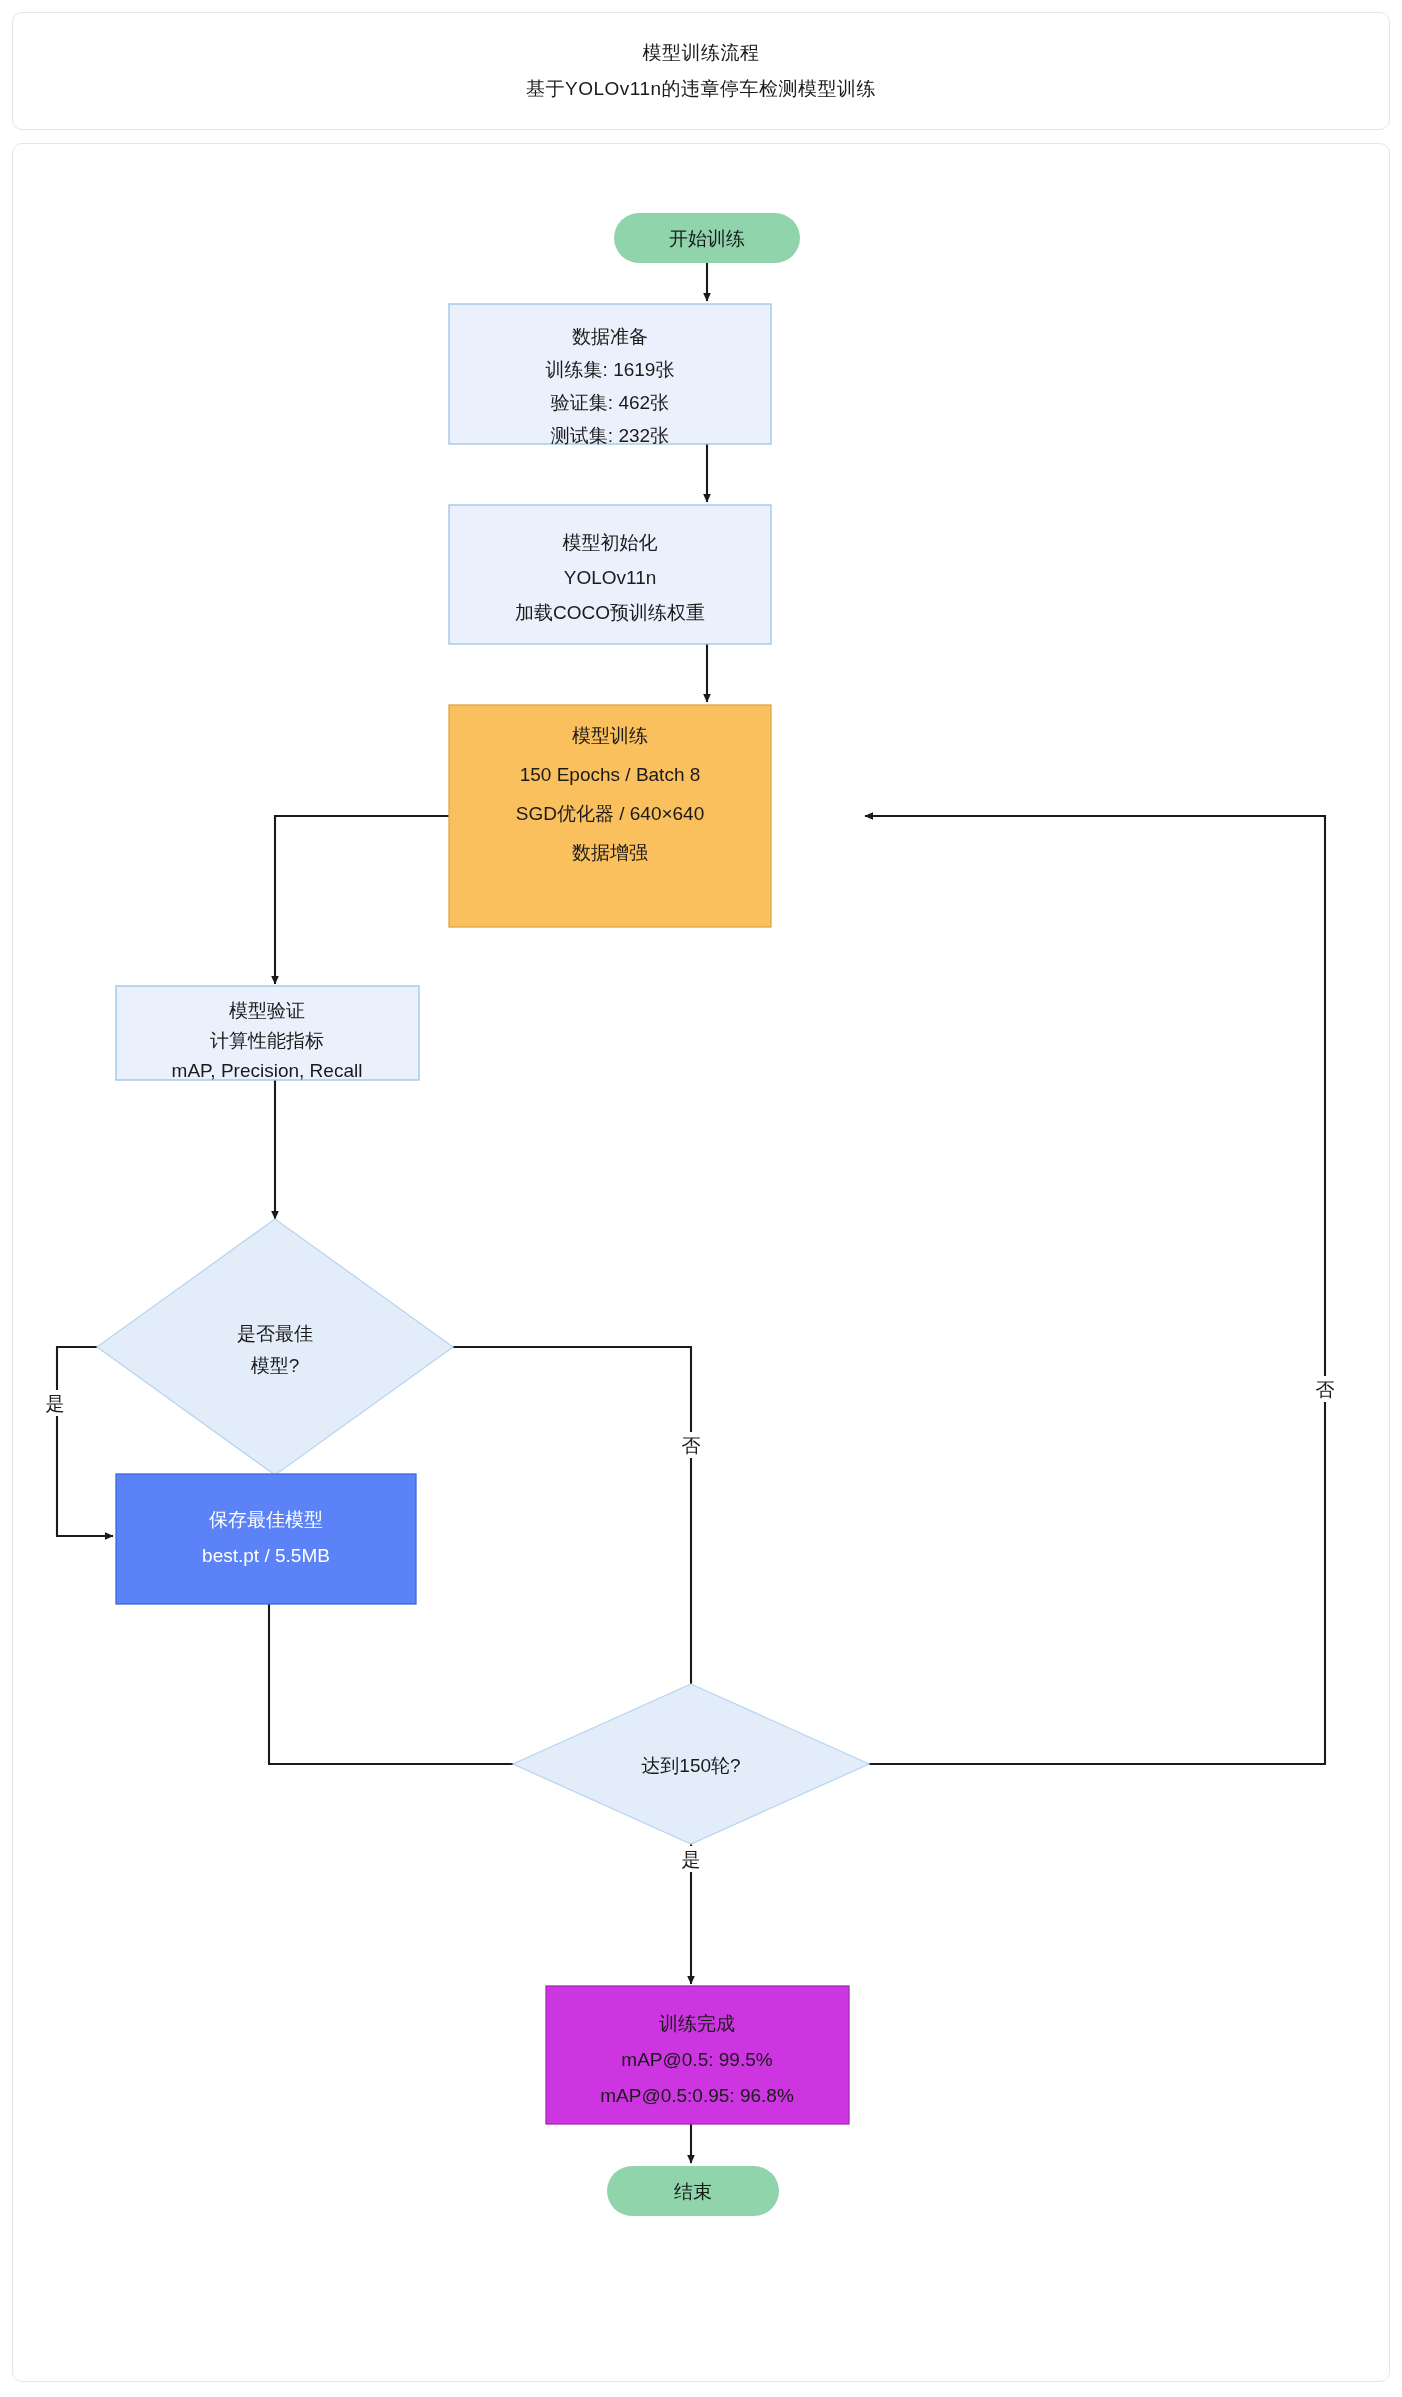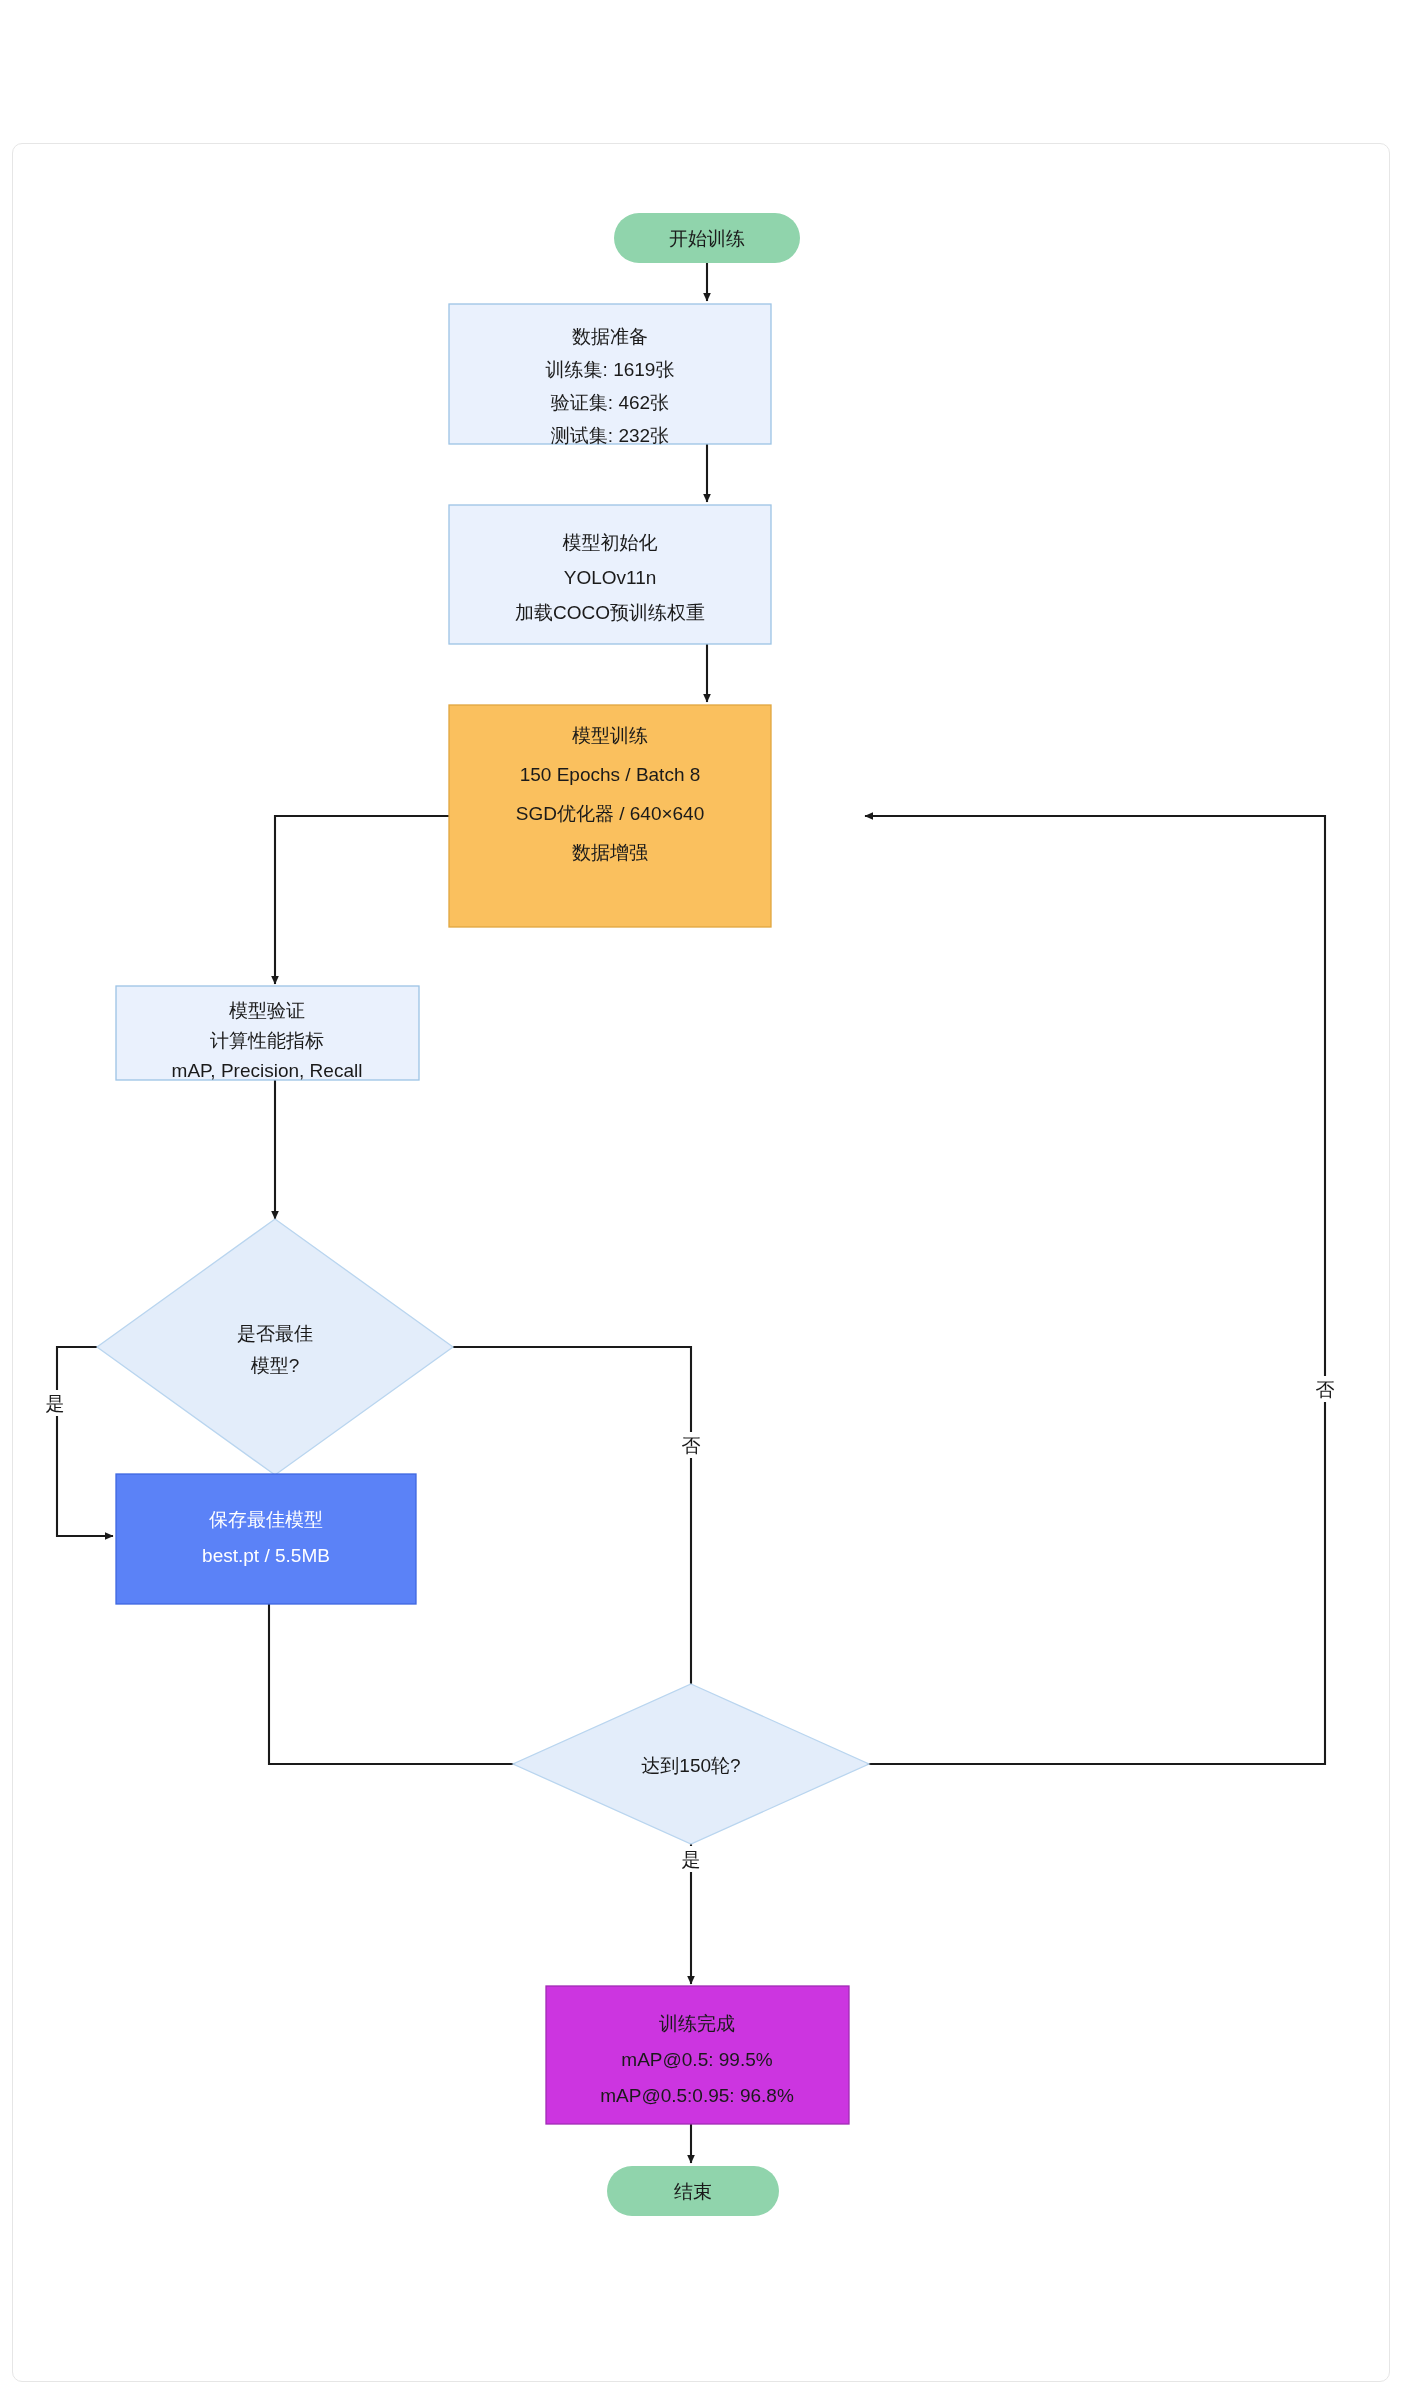--- a/index.html
+++ b/index.html
@@ -29,20 +29,26 @@
   svg#flow{display:block;}
   .nd-text{font-family:"Liberation Sans","DejaVu Sans",sans-serif;font-size:19px;}
   .edge-label{font-family:"Liberation Sans","DejaVu Sans",sans-serif;font-size:19px;fill:#1a1a1a;}
   .edge-line{stroke:#1a1a1a;stroke-width:2.1;fill:none;}
 </style>
 </head>
 <body>
 
 <div class="page">
 
+  <div class="card" id="header-card">
+    <div class="header-inner">
+      <div id="chart-title">模型训练流程</div>
+      <div id="chart-subtitle">基于YOLOv11n的违章停车检测模型训练</div>
+    </div>
+  </div>
 
   <div class="card" id="flow-card">
     <svg id="flow" width="1378" height="2237" viewBox="0 0 1378 2237">
 
       <defs>
         <marker id="ah" markerWidth="11" markerHeight="11" refX="8.4" refY="4" orient="auto" markerUnits="userSpaceOnUse">
           <path d="M0,0 L9,4 L0,8 z" fill="#1a1a1a"></path>
         </marker>
       </defs>
 

